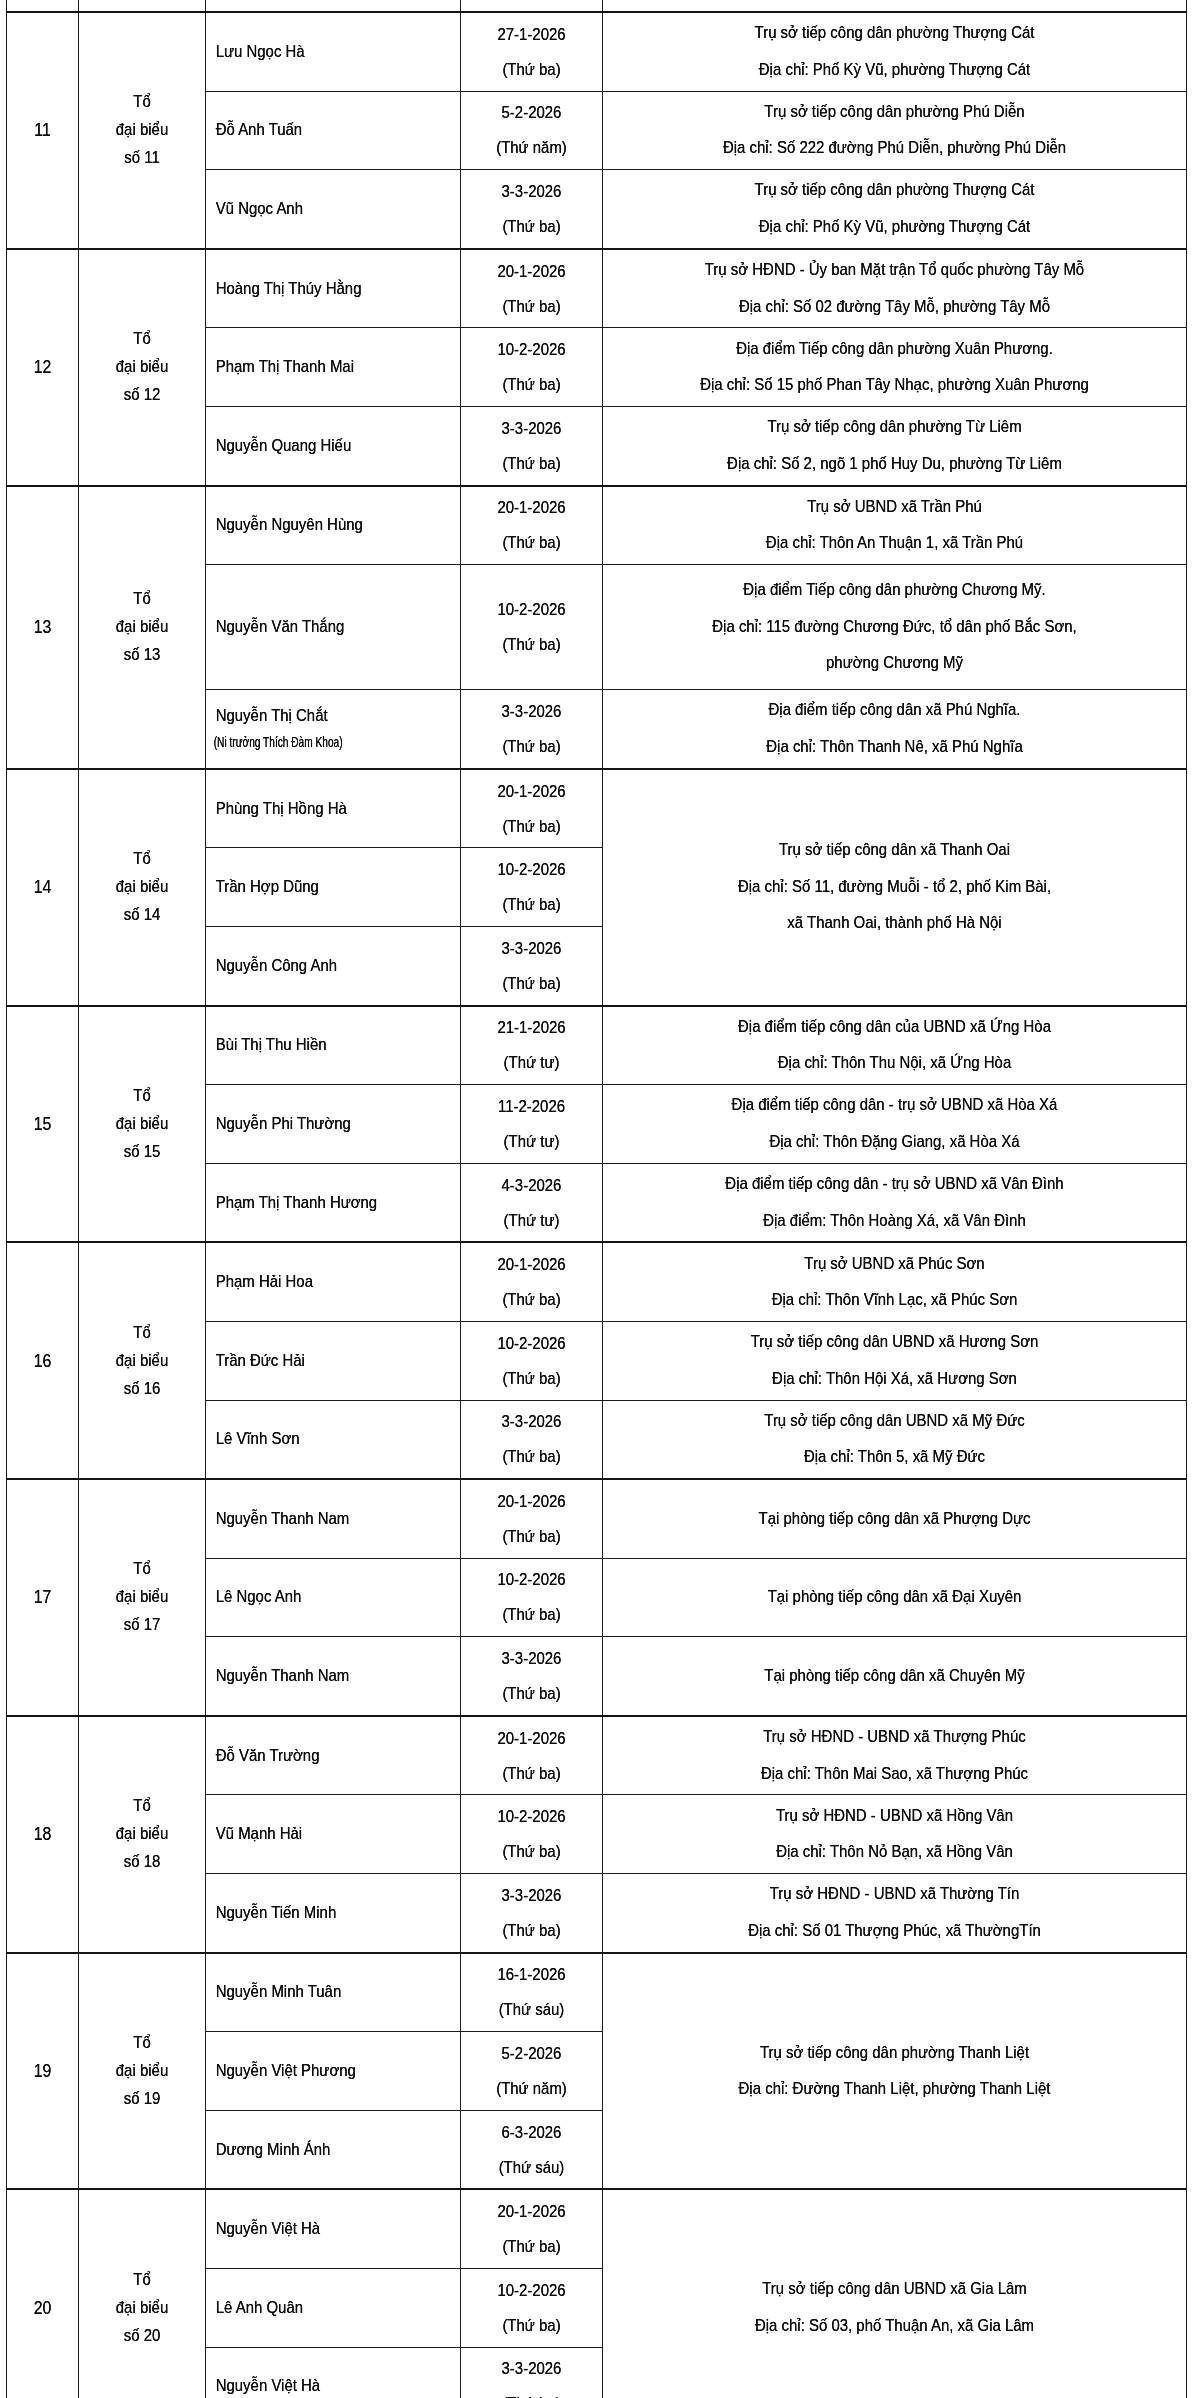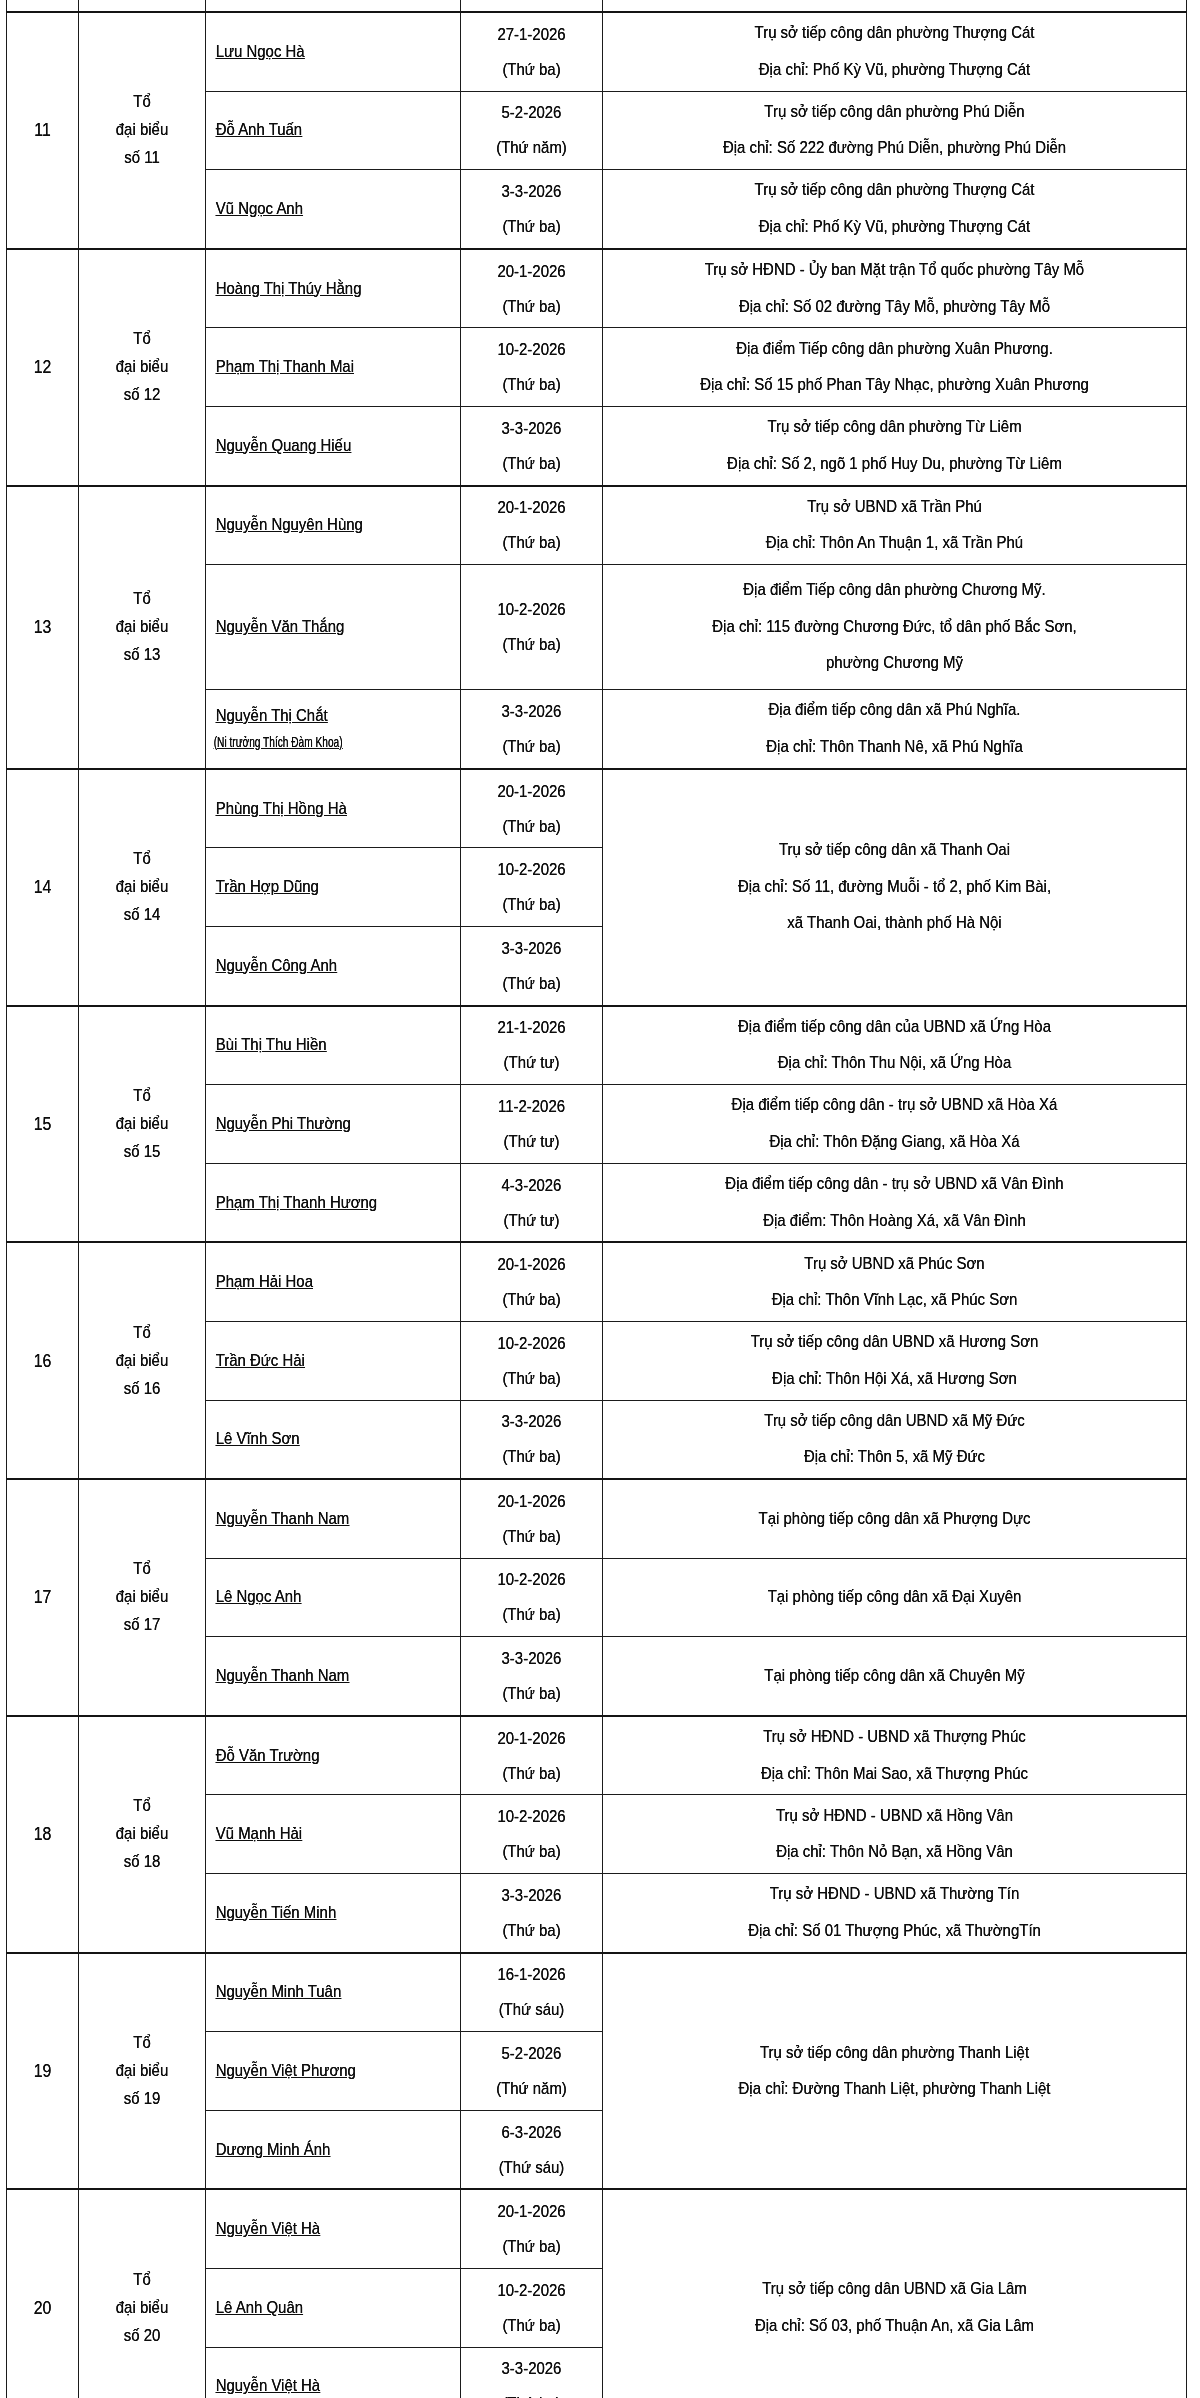--- a/index.html
+++ b/index.html
@@ -34,21 +34,21 @@
     font-size: 17px;
     line-height: 36px;
     text-align: center;
     white-space: nowrap;
     transform: scaleX(0.88);
     transform-origin: 50% 50%;
     text-shadow: 0 0 0.5px #000;
   }
   td.num .ln { font-size: 18px; }
   td.grp .ln { line-height: 28px; }
-  td.name { text-align: left; text-decoration: underline; }
+  td.name { text-align: left; }
   td.name .ln {
     text-align: left;
     padding-left: 11px;
     line-height: 26px;
     transform-origin: 0 50%;
   }
   td.name .ln:only-child { line-height: 36px; }
   td.date .ln { line-height: 35px; }
   td.loc .ln { line-height: 36.5px; }
   .paren-sub {

